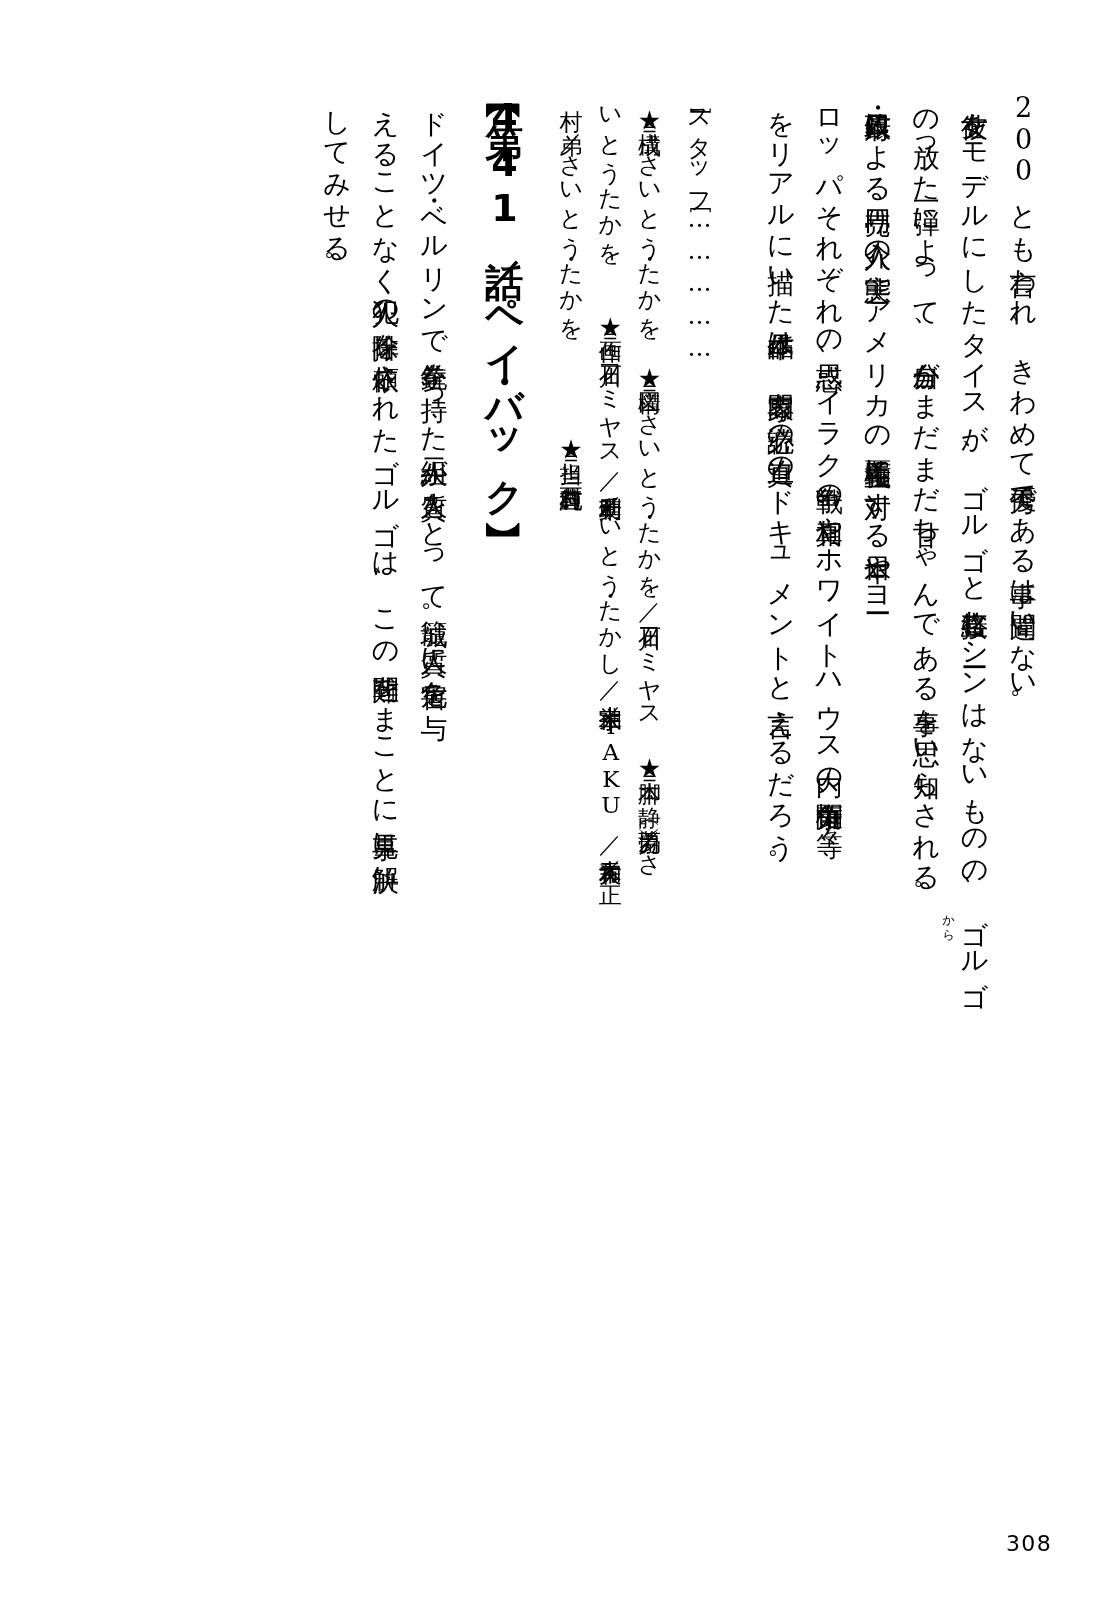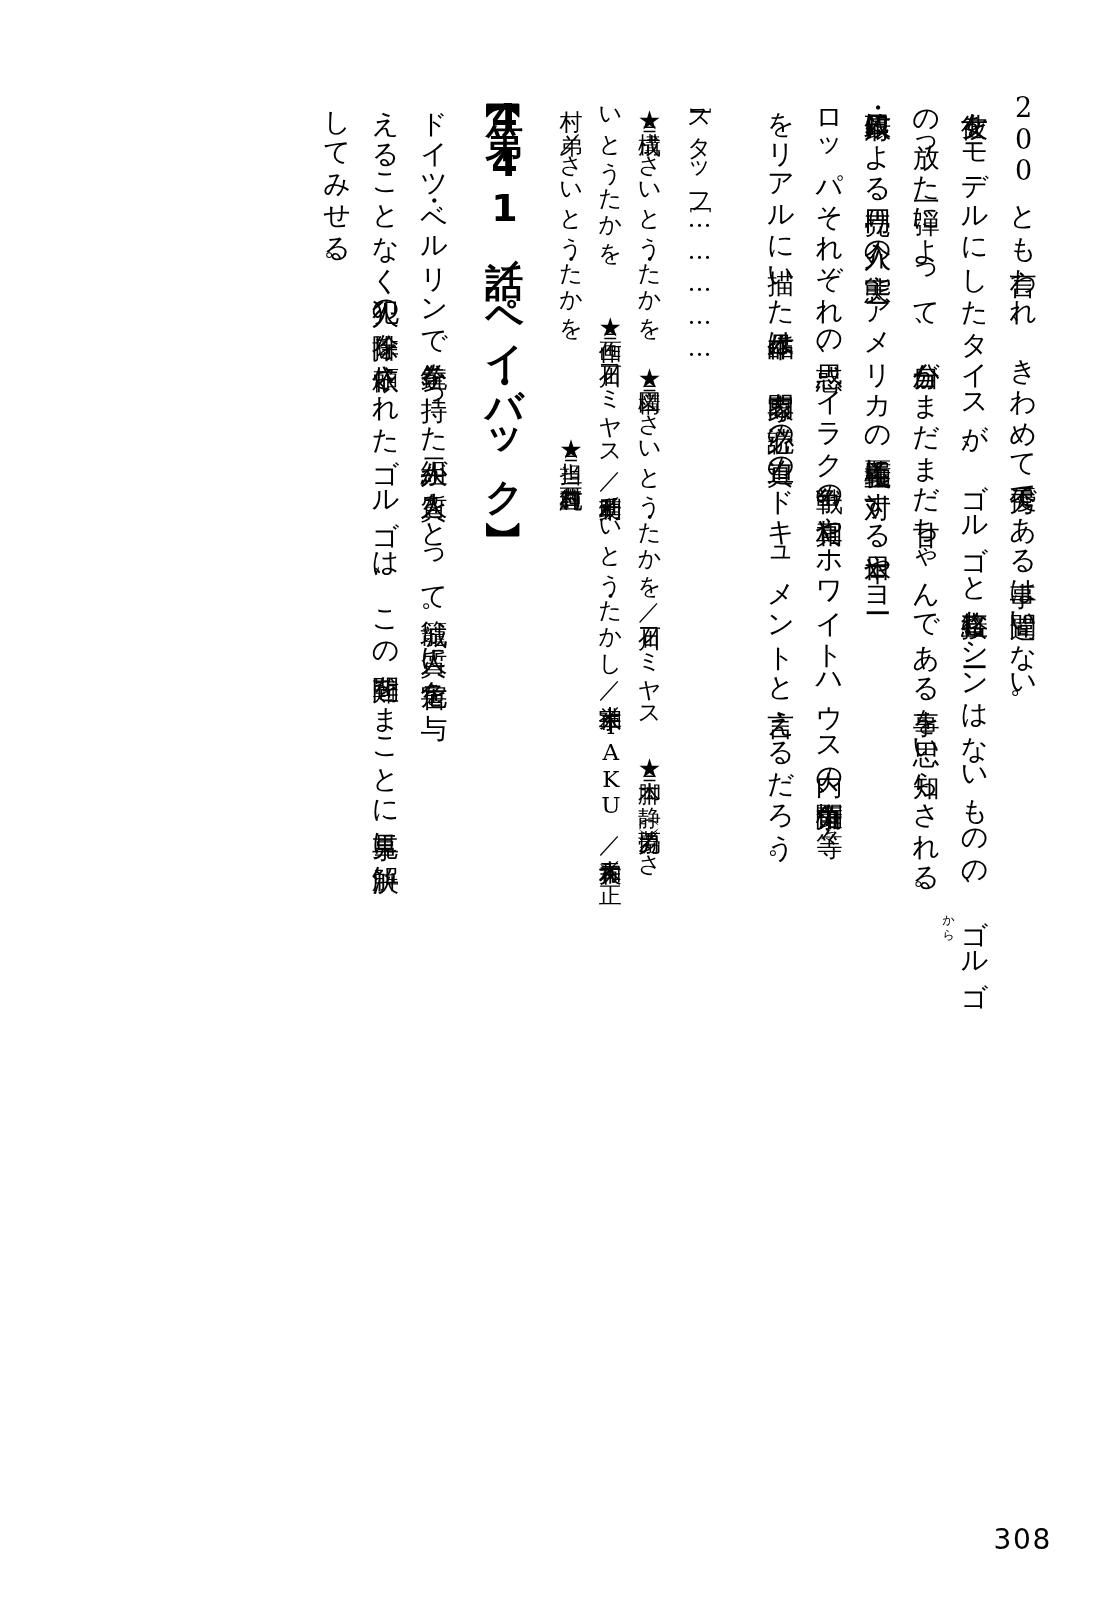--- a/index.html
+++ b/index.html
@@ -80,21 +80,21 @@
     position: absolute;
     font-size: 12px;
     writing-mode: vertical-rl;
     -webkit-writing-mode: vertical-rl;
   }
 
   .page-number {
     position: absolute;
     right: 60px;
     bottom: 44px;
-    font-size: 28px;
+    font-size: 22px;
     font-family: "DejaVu Sans", "Liberation Sans", sans-serif;
     letter-spacing: 0.06em;
   }
 
   .corner-mark {
     position: absolute;
     top: 0;
     right: 0;
     width: 30px;
     height: 8px;

